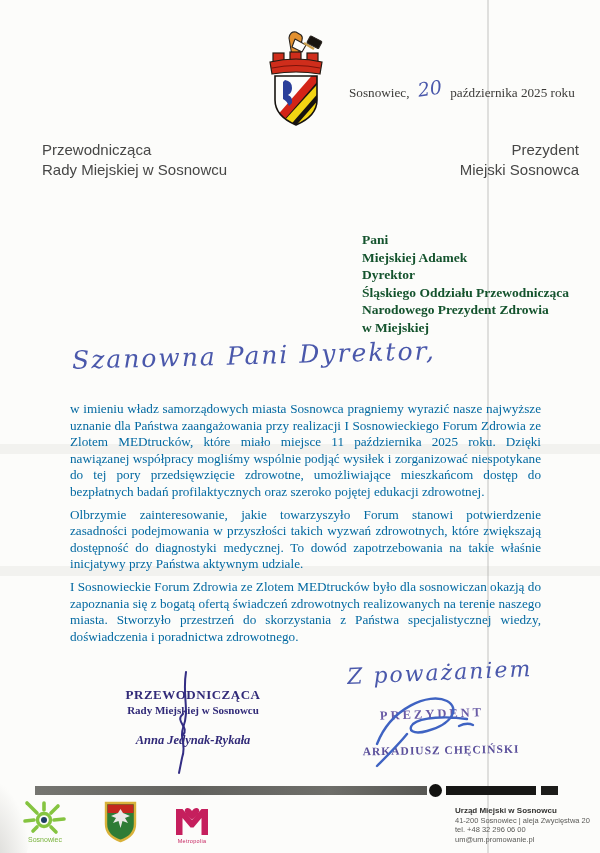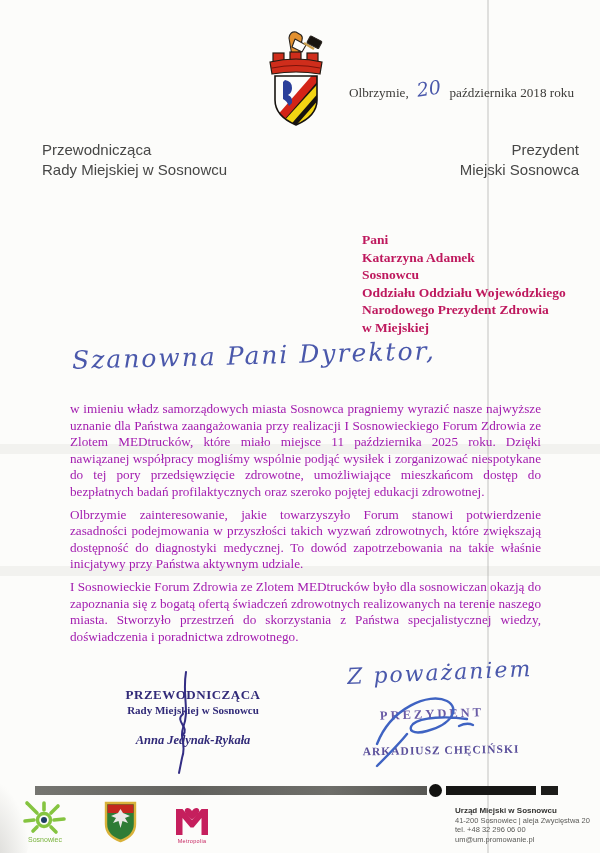--- a/index.html
+++ b/index.html
@@ -17,26 +17,26 @@
     border-radius:50%;}
   .crest{position:absolute;left:262px;top:26px;width:68px;height:103px;}
   .dateline{position:absolute;left:349px;top:79px;font-size:13.2px;color:#3c3b38;white-space:nowrap;}
   .hand{font-family:"DejaVu Serif", serif;font-style:italic;color:#4a58ab;}
   .hand-day{display:inline-block;font-size:19px;transform:rotate(-8deg) translateY(-2px);margin:0 5px;}
   .sender{position:absolute;top:140px;font-family:"Liberation Sans", sans-serif;
     font-size:15px;line-height:20px;color:#474746;}
   .sender-left{left:42px;}
   .sender-right{right:21px;text-align:right;}
   .addressee{position:absolute;left:362px;top:231px;font-weight:bold;
-    font-size:13.5px;line-height:17.5px;color:#be185d;}
+    font-size:13.5px;line-height:17.5px;color:#14532d;}
   .salutation{position:absolute;left:72px;top:341px;font-size:25px;letter-spacing:2px;
     transform:rotate(-1.5deg);white-space:nowrap;}
   .body-text{position:absolute;left:70px;top:401px;width:471px;}
   .body-text p{margin:0 0 6px 0;font-size:13.2px;line-height:16.6px;
-    text-align:justify;color:#a21caf;}
+    text-align:justify;color:#0369a1;}
   .stamp-left{position:absolute;left:98px;top:687px;width:190px;text-align:center;color:#312a78;}
   .stamp-left .t1{font-weight:bold;font-size:13px;letter-spacing:.5px;}
   .stamp-left .t2{font-weight:bold;font-size:11px;margin-top:1px;}
   .stamp-left .nm{font-weight:bold;font-style:italic;font-size:12.5px;margin-top:17px;}
   .pen-stroke{position:absolute;left:152px;top:670px;width:60px;height:105px;}
   .closing{position:absolute;left:347px;top:660px;font-size:22px;letter-spacing:2px;
     transform:rotate(-2.5deg);white-space:nowrap;}
   .stamp-right-title{position:absolute;left:357px;top:707px;width:150px;text-align:center;
     color:#6a5ca6;font-size:12.5px;font-weight:bold;letter-spacing:3px;transform:rotate(-2deg);}
   .stamp-right-name{position:absolute;left:356px;top:744px;width:170px;text-align:center;
@@ -91,39 +91,39 @@
         <line x1="28" y1="103" x2="62" y2="64"></line>
         <line x1="40" y1="108" x2="66" y2="78"></line>
       </g>
       <line x1="8" y1="104" x2="60" y2="44" stroke="#d32417" stroke-width="8"></line>
       <path d="M23,54 q7,1 7,8 q0,5 -4,7 q5,2 4,8 l-3,3 q-2,-5 -6,-7 l0,-17 Z" fill="#2b3f9a"></path>
     </g>
     <path d="M13,50 H55 V74 Q55 90 34 99 Q13 90 13 74 Z" fill="none" stroke="#17130f" stroke-width="1.6"></path>
   </svg>
 
   <div class="dateline">
-    <span>Olbrzymie,</span>
+    <span>Sosnowiec,</span>
     <span class="hand hand-day">20</span>
-    <span>października 2018 roku</span>
+    <span>października 2025 roku</span>
   </div>
 
   <div class="sender sender-left">
     <div>Przewodnicząca</div>
     <div>Rady Miejskiej w Sosnowcu</div>
   </div>
   <div class="sender sender-right">
     <div>Prezydent</div>
     <div>Miejski Sosnowca</div>
   </div>
 
   <div class="addressee">
     <div>Pani</div>
-    <div>Katarzyna Adamek</div>
-    <div>Sosnowcu</div>
-    <div>Oddziału Oddziału Wojewódzkiego</div>
+    <div>Miejskiej Adamek</div>
+    <div>Dyrektor</div>
+    <div>Śląskiego Oddziału Przewodnicząca</div>
     <div>Narodowego Prezydent Zdrowia</div>
     <div>w Miejskiej</div>
   </div>
 
   <div class="salutation hand">Szanowna Pani Dyrektor,</div>
 
   <div class="body-text">
     <p>w imieniu władz samorządowych miasta Sosnowca pragniemy wyrazić nasze najwyższe uznanie dla Państwa zaangażowania przy realizacji I Sosnowieckiego Forum Zdrowia ze Zlotem MEDtrucków, które miało miejsce 11 października 2025 roku. Dzięki nawiązanej współpracy mogliśmy wspólnie podjąć wysiłek i zorganizować niespotykane do tej pory przedsięwzięcie zdrowotne, umożliwiające mieszkańcom dostęp do bezpłatnych badań profilaktycznych oraz szeroko pojętej edukacji zdrowotnej.</p>
     <p>Olbrzymie zainteresowanie, jakie towarzyszyło Forum stanowi potwierdzenie zasadności podejmowania w przyszłości takich wyzwań zdrowotnych, które zwiększają dostępność do diagnostyki medycznej. To dowód zapotrzebowania na takie właśnie inicjatywy przy Państwa aktywnym udziale.</p>
     <p>I Sosnowieckie Forum Zdrowia ze Zlotem MEDtrucków było dla sosnowiczan okazją do zapoznania się z bogatą ofertą świadczeń zdrowotnych realizowanych na terenie naszego miasta. Stworzyło przestrzeń do skorzystania z Państwa specjalistycznej wiedzy, doświadczenia i poradnictwa zdrowotnego.</p>

